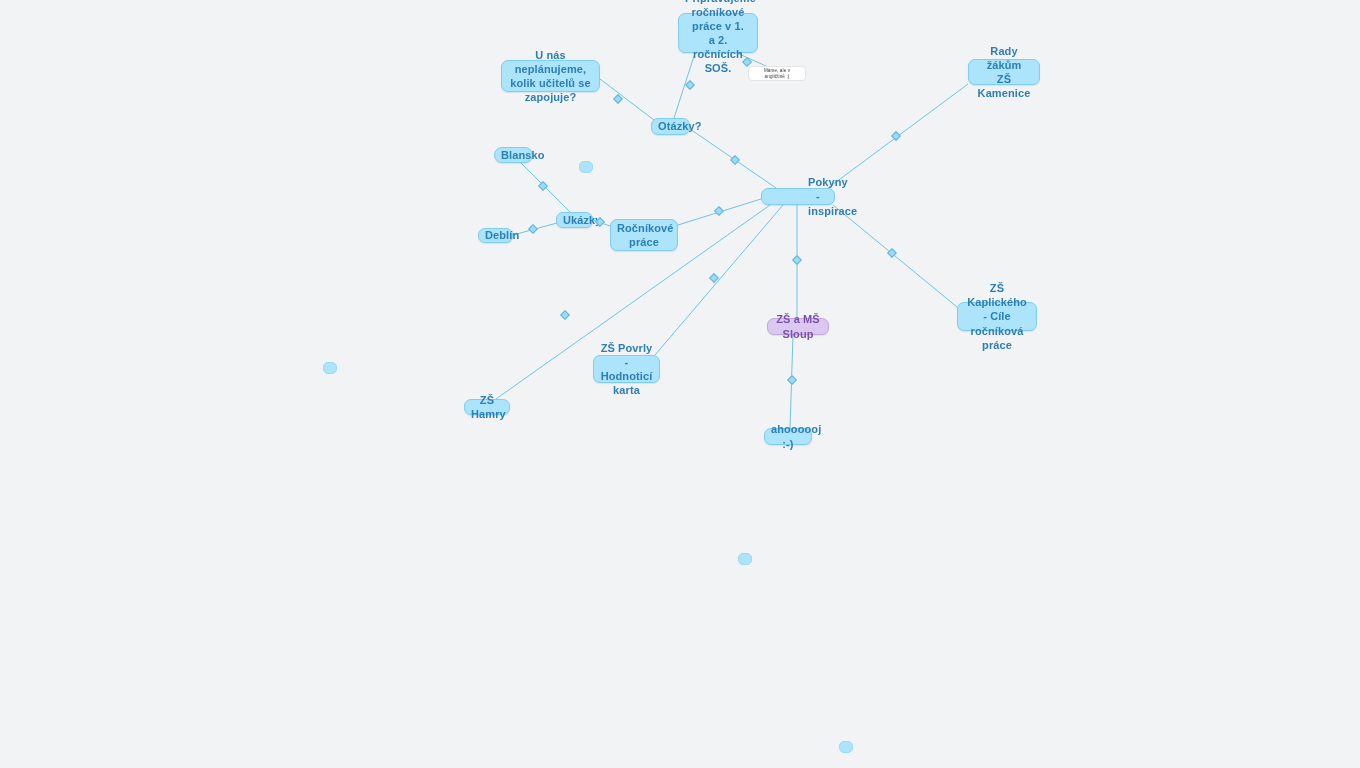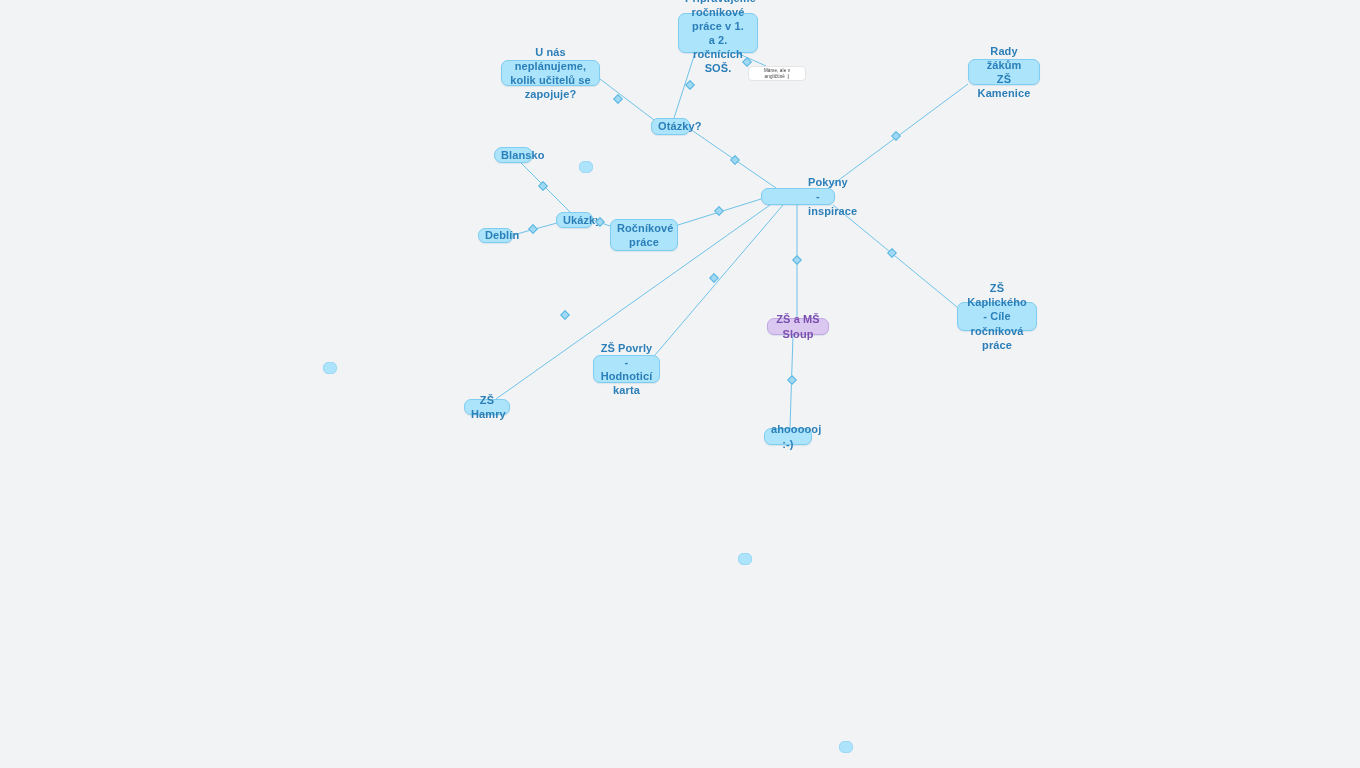--- a/index.html
+++ b/index.html
@@ -104,21 +104,21 @@
       <line x1="797" y1="205" x2="797" y2="318" stroke="#6ec3e8" stroke-width="1"></line>
       <line x1="783" y1="205" x2="655" y2="355" stroke="#6ec3e8" stroke-width="1"></line>
       <line x1="770" y1="205" x2="496" y2="399" stroke="#6ec3e8" stroke-width="1"></line>
       <line x1="793" y1="335" x2="790" y2="428" stroke="#6ec3e8" stroke-width="1"></line>
     </svg>
   <div id="node-layer">
       <div class="node" style="left: 678px; top: 13px; width: 80px; height: 40px;"><span class="node-label">Připravujeme
 ročníkové práce v 1.
 a 2. ročnících SOŠ.</span></div>
       <div class="node plain" style="left: 748px; top: 66px; width: 58px; height: 15px;"><span class="node-label">Máme, ale v angličtině :)</span></div>
-      <div class="node" style="left: 501px; top: 60px; width: 99px; height: 26px;"><span class="node-label">U nás neplánujeme,
+      <div class="node" style="left: 501px; top: 60px; width: 99px; height: 32px;"><span class="node-label">U nás neplánujeme,
 kolik učitelů se zapojuje?</span></div>
       <div class="node" style="left: 651px; top: 118px; width: 39px; height: 17px;"><span class="node-label">Otázky?</span></div>
       <div class="node" style="left: 968px; top: 59px; width: 72px; height: 26px;"><span class="node-label">Rady žákům
 ZŠ Kamenice</span></div>
       <div class="node" style="left: 494px; top: 147px; width: 39px; height: 16px; border-radius: 8px;"><span class="node-label">Blansko</span></div>
       <div class="node empty" style="left: 579px; top: 161px; width: 12px; height: 12px;"></div>
       <div class="node" style="left: 761px; top: 188px; width: 74px; height: 17px; padding-left: 46px;"><span class="node-label">Pokyny - inspirace</span></div>
       <div class="node" style="left: 556px; top: 212px; width: 37px; height: 16px;"><span class="node-label">Ukázky</span></div>
       <div class="node" style="left: 610px; top: 219px; width: 68px; height: 32px;"><span class="node-label">Ročníkové práce</span></div>
       <div class="node" style="left: 478px; top: 228px; width: 35px; height: 15px;"><span class="node-label">Deblín</span></div>

